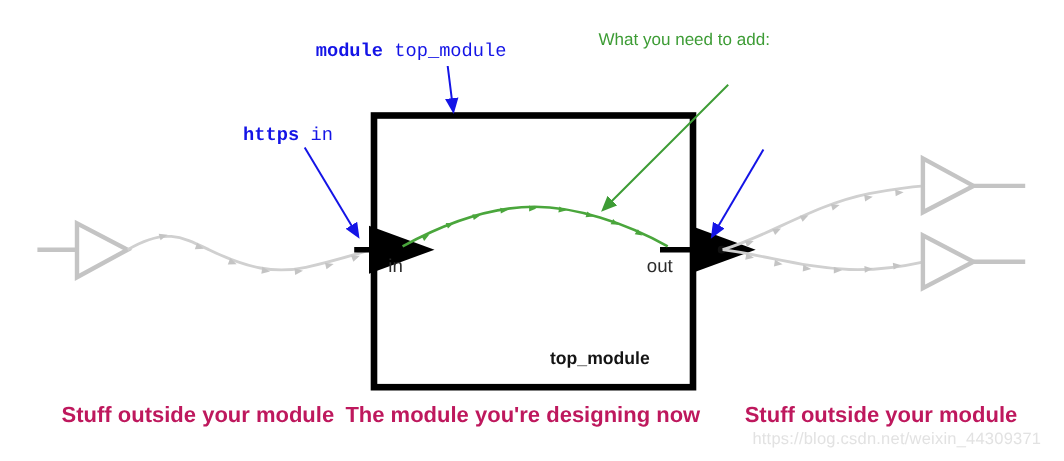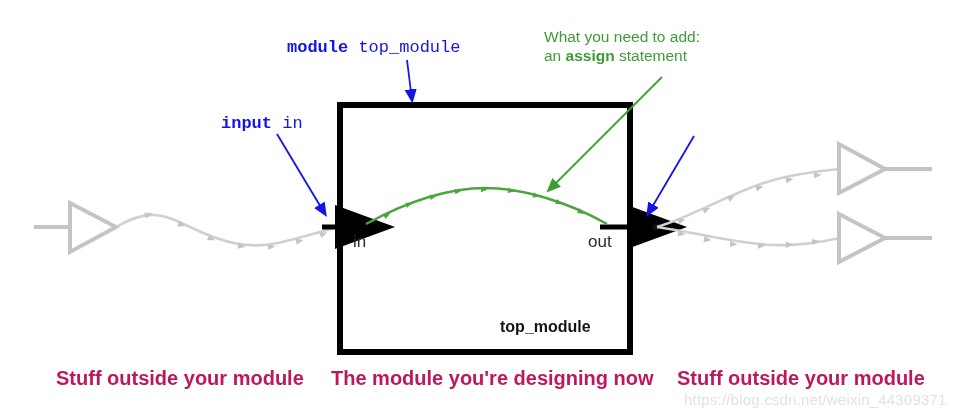--- a/index.html
+++ b/index.html
@@ -91,21 +91,21 @@
   
   .caption {
     position: absolute;
     top: 367px;
     font-size: 20px;
     font-weight: bold;
     color: #be185d;
     white-space: nowrap;
   }
   #caption-left   { left: 56px; }
-  #caption-center { left: 331px; }
+  #caption-center { left: 314px; }
   #caption-right  { left: 677px; }
 
   
   #watermark {
     position: absolute;
     left: 684px;
     top: 391px;
     font-size: 15px;
     color: #e2e2e2;
     white-space: nowrap;
@@ -211,29 +211,26 @@
     </g>
 
     <line x1="662" y1="77" x2="549" y2="190" stroke="#3d9c35" stroke-width="1.8" marker-end="url(#mk-greenbig)"></line>
   </svg>
 
   <div class="lbl mono" id="lbl-module">
     <span class="kw">module</span><span> </span><span>top_module</span>
   </div>
 
   <div class="lbl mono" id="lbl-input">
-    <span class="kw">input</span><span> </span><span>in</span>
+    <span class="kw">https</span><span> </span><span>in</span>
   </div>
 
 
   <div class="lbl" id="lbl-assign">
     <div>What you need to add:</div>
-    <div>
-      <span>an </span><b>assign</b><span> statement</span>
-    </div>
   </div>
 
   <div class="lbl" id="lbl-port-in">in</div>
   <div class="lbl" id="lbl-port-out">out</div>
 
   <div class="lbl" id="lbl-topmodule">top_module</div>
 
   <div class="caption" id="caption-left">Stuff outside your module</div>
   <div class="caption" id="caption-center">The module you're designing now</div>
   <div class="caption" id="caption-right">Stuff outside your module</div>

